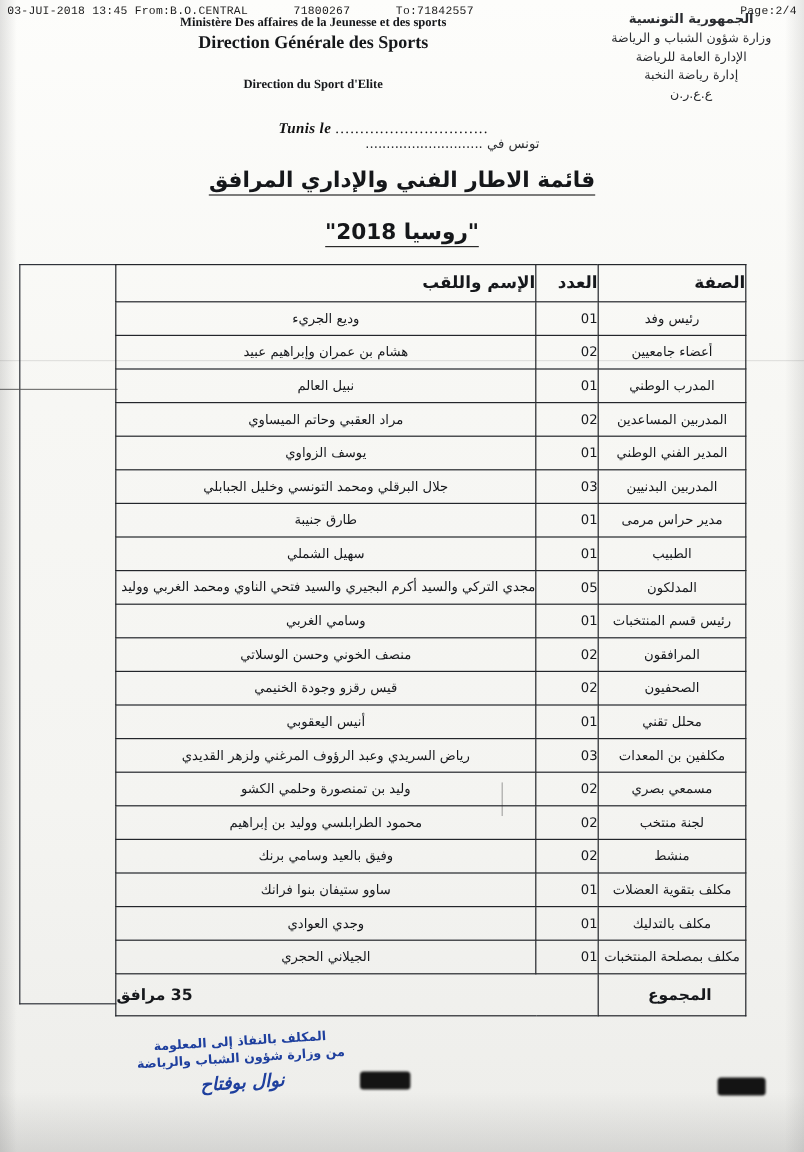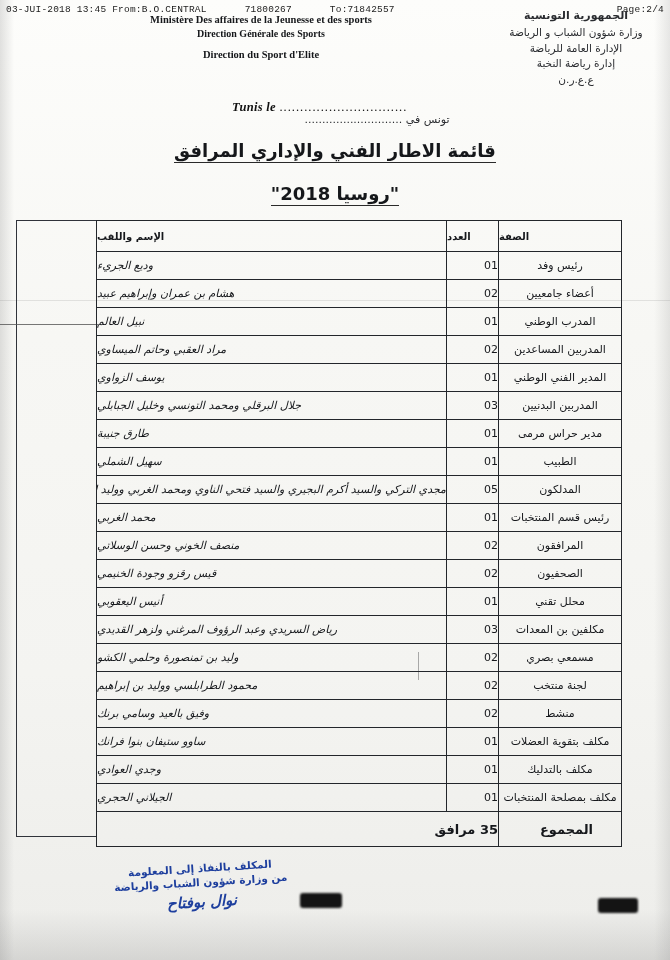--- a/index.html
+++ b/index.html
@@ -76,23 +76,23 @@
     font-weight: bold;
     letter-spacing: .2px;
     margin-bottom: 3px;
   }
   .letterhead-fr .l2 {
     font-size: 10.5px;
     font-weight: bold;
     margin-bottom: 3px;
   }
   .letterhead-fr .l3 {
-    font-size: 10px;
-    font-weight: bold;
-    margin-bottom: 10px;
+    font-size: 15px;
+    font-weight: bold;
+    margin-bottom: 20px;
   }
   .letterhead-fr .l4 {
     font-size: 10.5px;
     font-weight: bold;
   }
 
   
   .letterhead-ar {
     position: absolute;
     top: 8px;
@@ -190,55 +190,54 @@
     color: #16181c;
     vertical-align: middle;
   }
   col.c-role { width: 123px; }
   col.c-count { width: 52px; }
   col.c-name { width: 350px; }
 
   table.roster thead th {
     height: 30px;
     font-weight: bold;
-    font-size: 10px;
-    text-align: left;
+    font-size: 14px;
+    text-align: right;
     background: transparent;
   }
   th.hd-role { }
   th.hd-count { }
   th.hd-name { text-align: center; }
 
   td.role {
     text-align: center;
     padding: 0 4px;
     font-size: 11px;
     filter: blur(.12px);
   }
   td.count {
     text-align: right;
     font-family: "DejaVu Sans", sans-serif;
     font-size: 11.5px;
   }
   td.name {
-    text-align: left;
+    text-align: center;
     padding: 0 6px;
     font-size: 11.5px;
     white-space: nowrap;
     overflow: hidden;
-    font-style: italic;
   }
 
   tr.total-row td {
     height: 34px;
     font-weight: bold;
     font-size: 13px;
   }
   tr.total-row td.total-role { font-size: 13px; padding-left: 13px; }
-  tr.total-row td.total-name { font-size: 13px; text-align: right; }
+  tr.total-row td.total-name { font-size: 13px; text-align: left; }
 
   
   .outer-rule {
     position: absolute;
     top: 220px;
     left: 16px;
     width: 80px;
     height: 615px;
     border: 1px solid #30333a;
     border-right: none;
@@ -417,21 +416,21 @@
             <td class="name">سهيل الشملي</td>
           </tr>
           <tr>
             <td class="role">المدلكون</td>
             <td class="count">05</td>
             <td class="name">مجدي التركي والسيد أكرم البجيري والسيد فتحي الناوي ومحمد الغربي ووليد الراشدي</td>
           </tr>
           <tr>
             <td class="role">رئيس قسم المنتخبات</td>
             <td class="count">01</td>
-            <td class="name">محمد الغربي</td>
+            <td class="name">وسامي الغربي</td>
           </tr>
           <tr>
             <td class="role">المرافقون</td>
             <td class="count">02</td>
             <td class="name">منصف الخوني وحسن الوسلاتي</td>
           </tr>
           <tr>
             <td class="role">الصحفيون</td>
             <td class="count">02</td>
             <td class="name">قيس رقزو وجودة الخنيمي</td>

